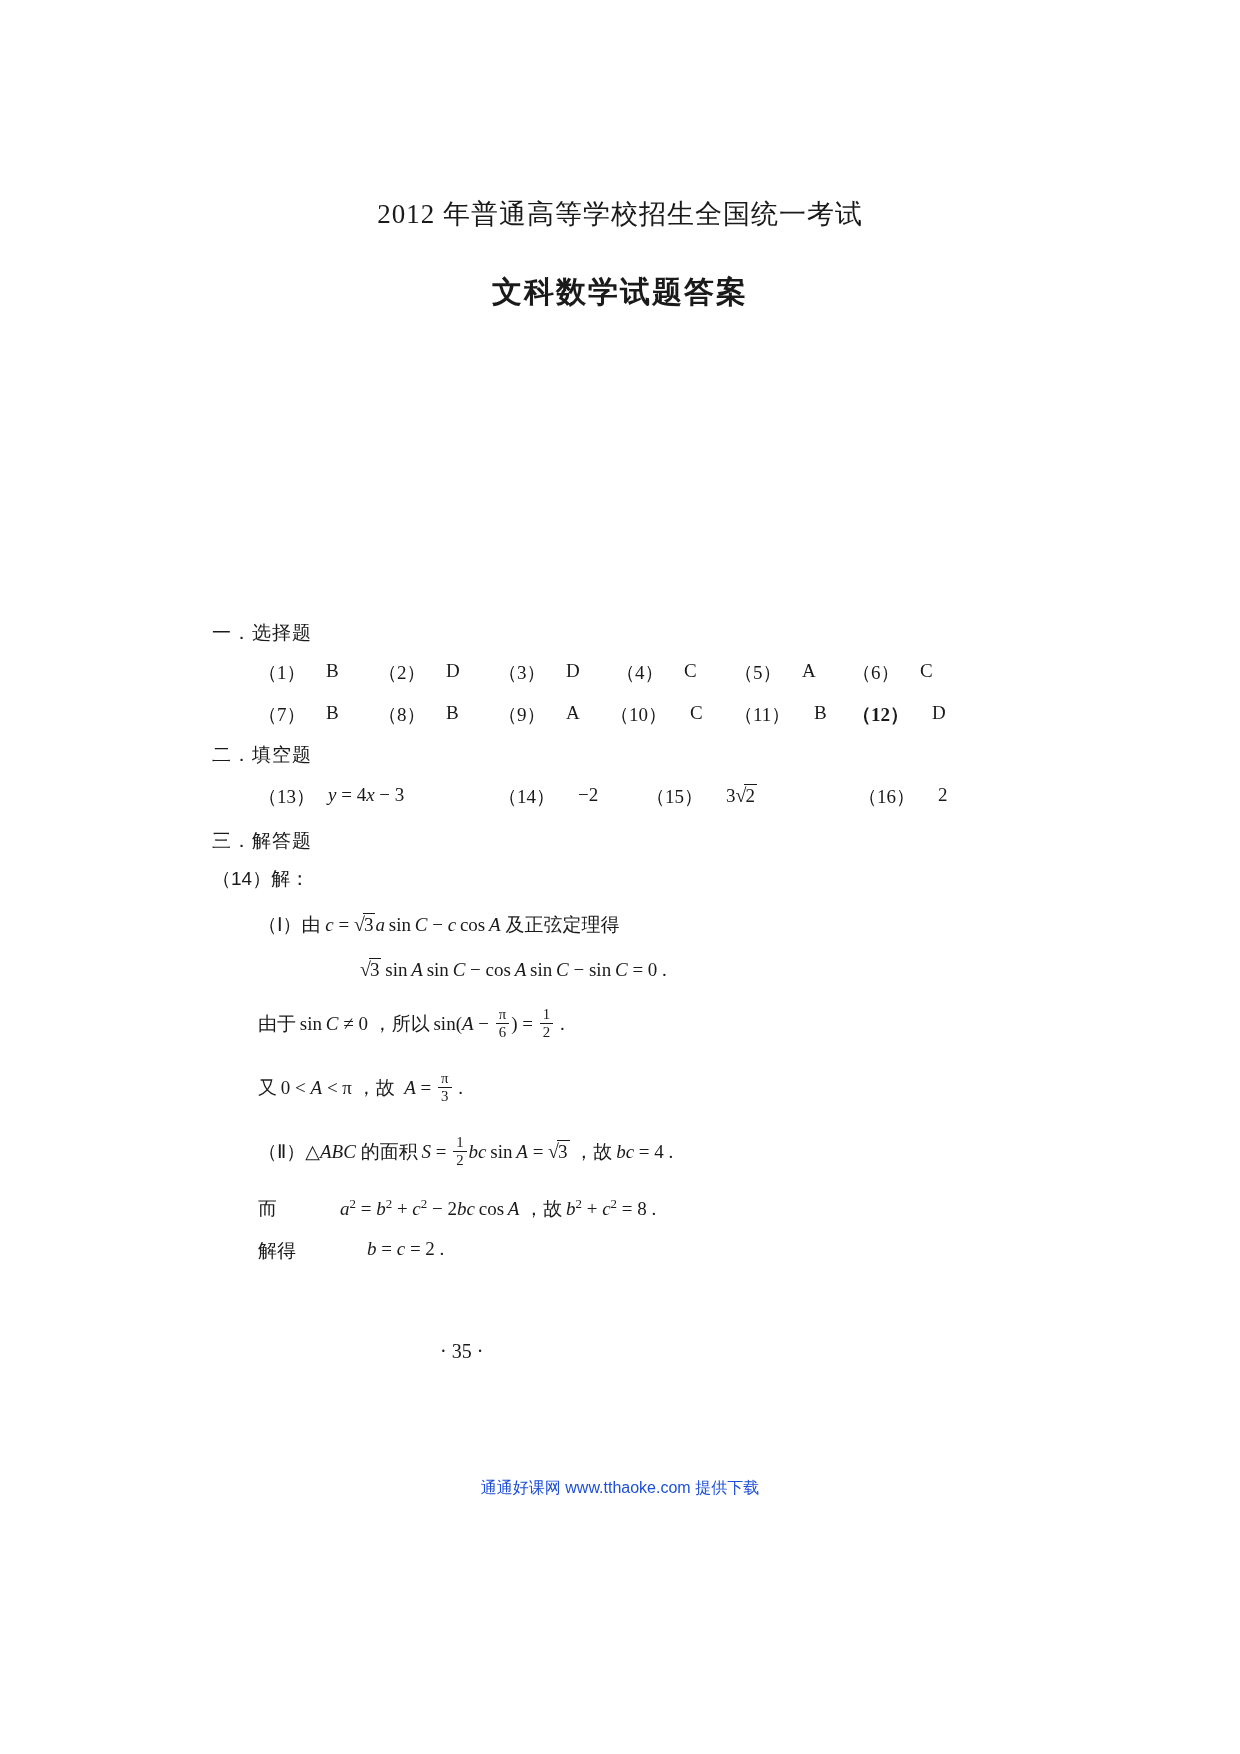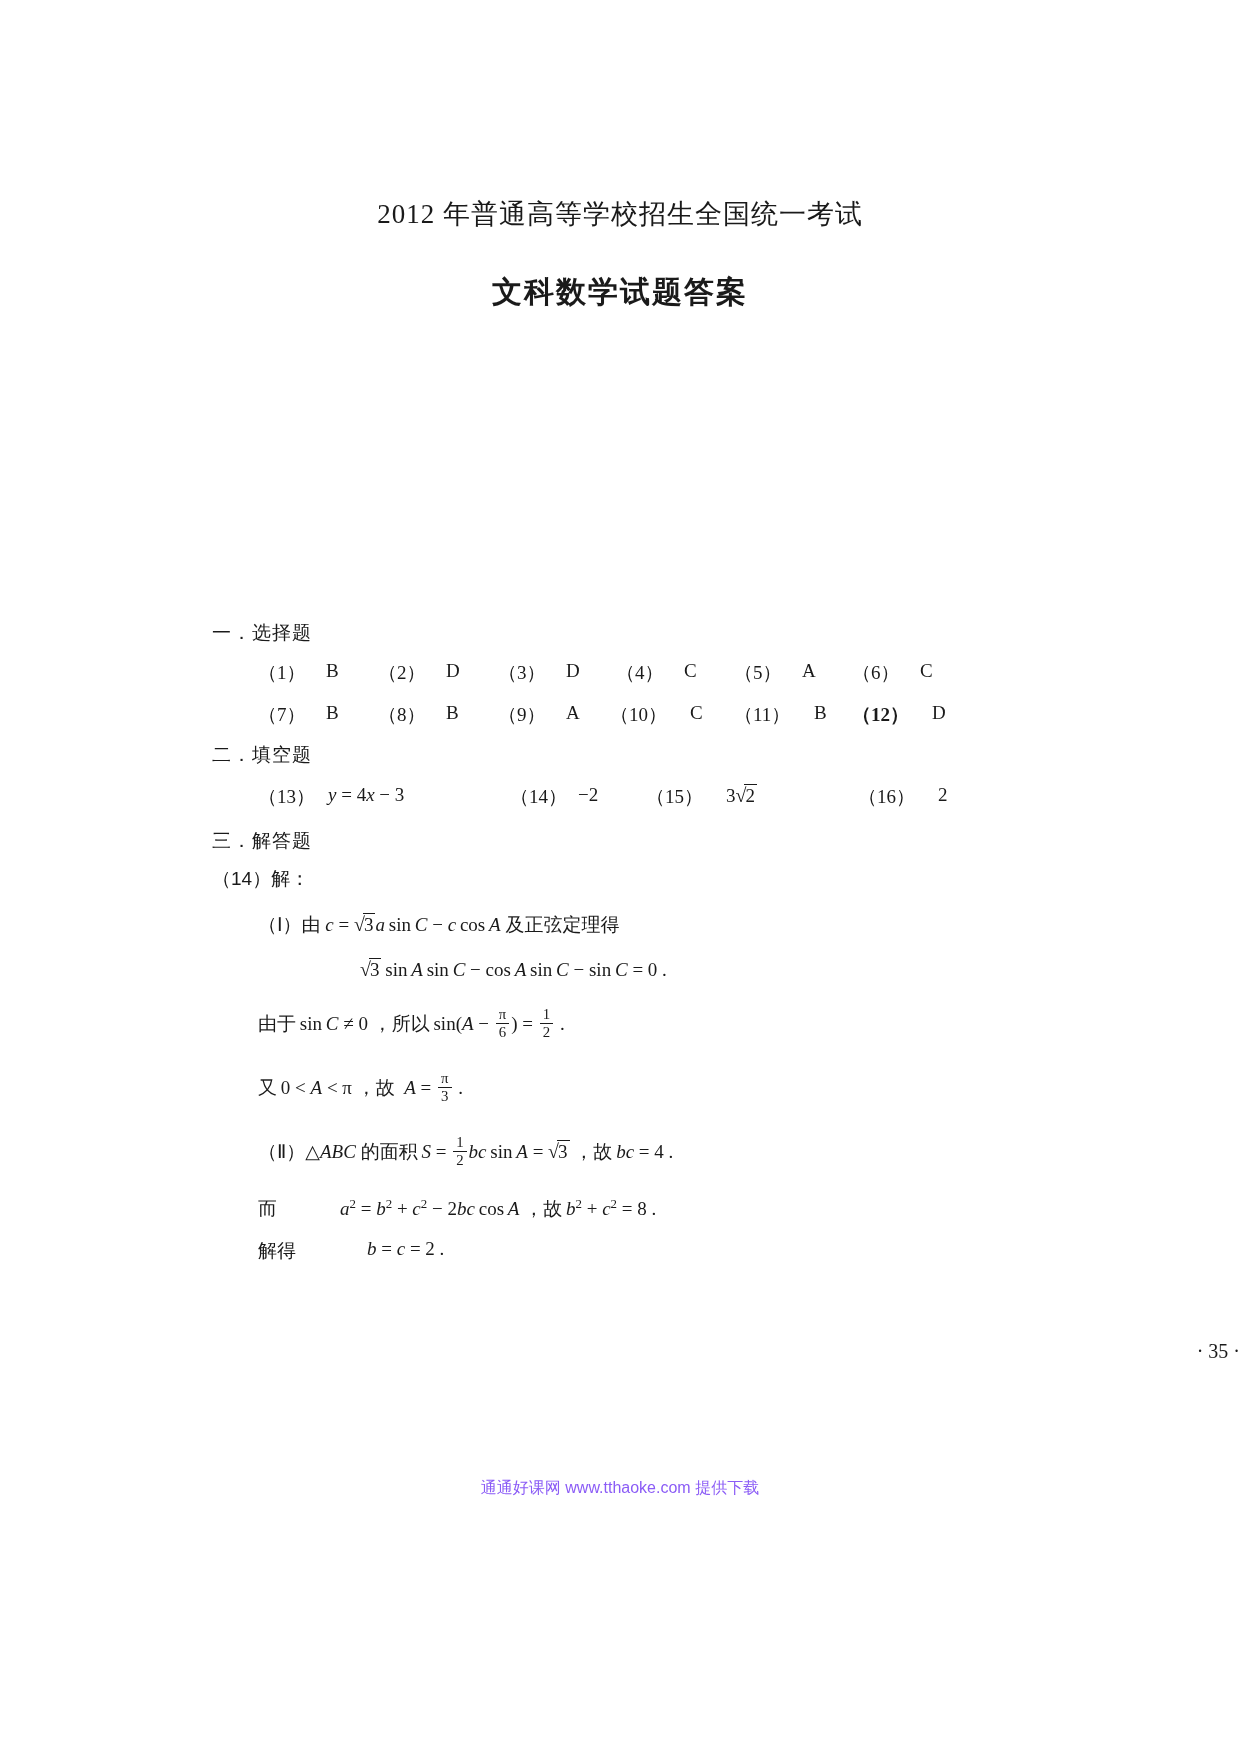--- a/index.html
+++ b/index.html
@@ -107,33 +107,33 @@
     font-size: 19px;
     white-space: nowrap;
     font-family: "Liberation Serif", serif;
   }
   .cjk { font-family: "Liberation Sans", sans-serif; }
 
   
   #page-number {
     position: absolute;
     top: 1340px;
-    left: 7px; right: 0;
-    text-align: right;
+    left: 0; right: 0;
+    text-align: left;
     font-size: 20px;
     padding-left: 440px;
   }
   #footer-note {
     position: absolute;
     top: 1478px;
     left: 0; right: 0;
     text-align: center;
     font-size: 16px;
     font-family: "Liberation Sans", sans-serif;
-    color: #8b5cf6;
+    color: #1d4ed8;
   }
 </style>
 </head>
 <body>
 
 <div class="page">
 
   <div class="doc-title" id="title-main">2012 年普通高等学校招生全国统一考试</div>
 
   <div class="doc-title" id="title-sub">文科数学试题答案</div>
@@ -179,21 +179,21 @@
     <span class="ans-cell" style="left:594px;font-weight:bold;">（12）</span>
     <span class="ans-cell" style="left:674px;">D</span>
   </div>
 
   <div class="section-head" style="left:212px; top:742px;">二．填空题</div>
 
   <div class="fill-row" style="top:784px;">
     <span class="fill-cell" style="left:0px;">（13）</span>
     <span class="fill-cell" style="left:70px;"><span class="mi">y</span> = 4<span class="mi">x</span> − 3</span>
 
-    <span class="fill-cell" style="left:240px;margin-left:12px;">（14）</span>
+    <span class="fill-cell" style="left:240px;">（14）</span>
     <span class="fill-cell" style="left:320px;">−2</span>
 
     <span class="fill-cell" style="left:388px;">（15）</span>
     <span class="fill-cell" style="left:468px;">3<span class="sqrt"><span class="rad">√</span><span class="rnd">2</span></span></span>
 
     <span class="fill-cell" style="left:600px;">（16）</span>
     <span class="fill-cell" style="left:680px;">2</span>
   </div>
 
   <div class="section-head" style="left:212px; top:828px;">三．解答题</div>

